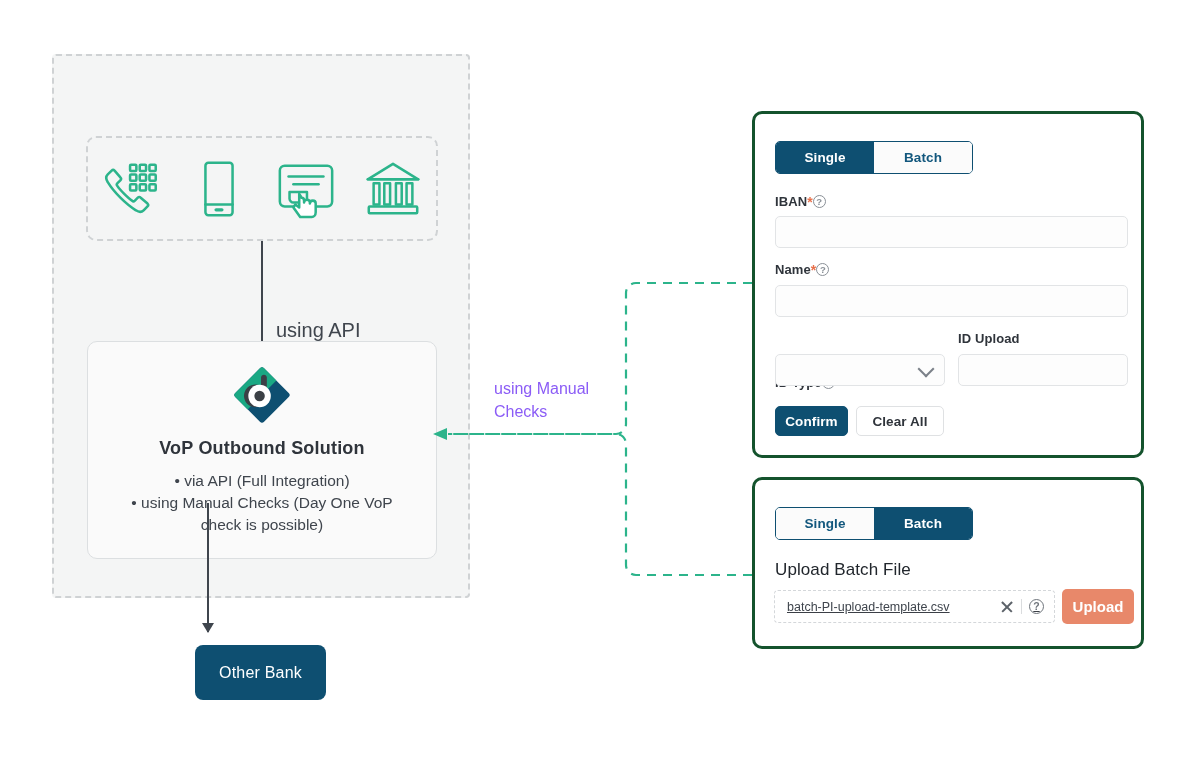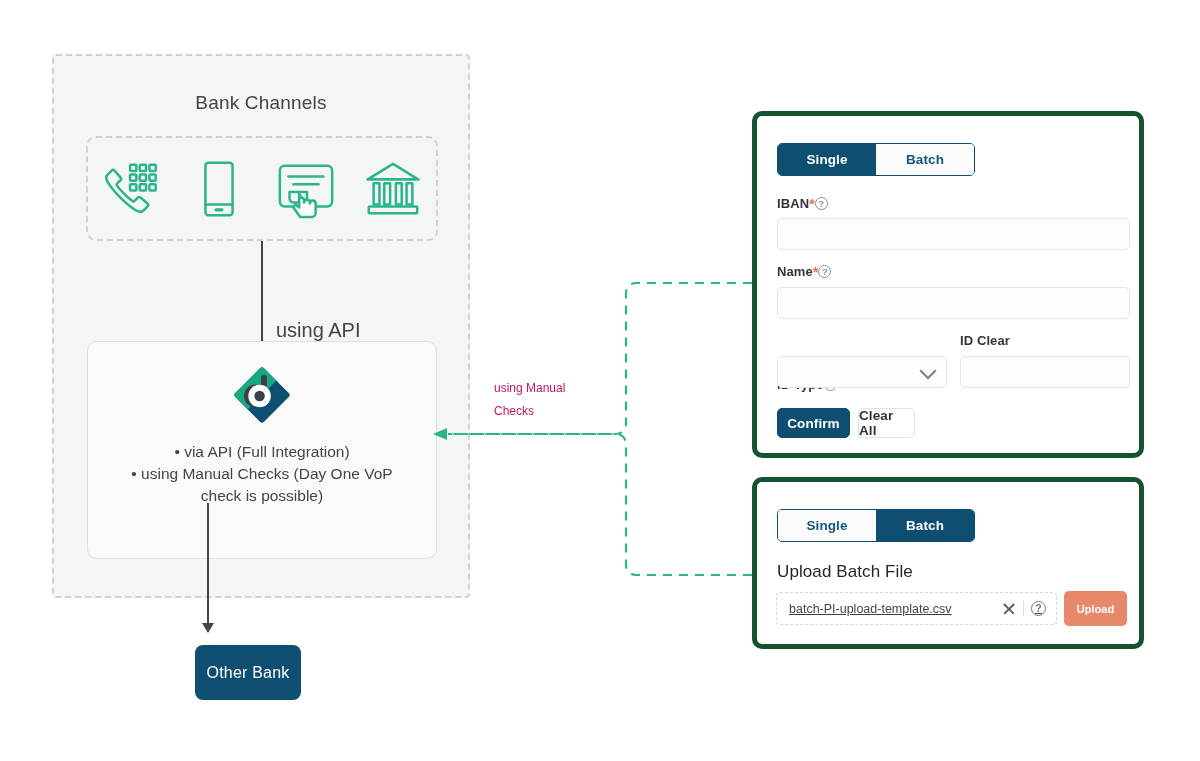--- a/index.html
+++ b/index.html
@@ -135,49 +135,49 @@
     width: 0; height: 0;
     border-left: 6px solid transparent;
     border-right: 6px solid transparent;
     border-top: 10px solid #3f454d;
   }
 
   .other-bank {
     position: absolute;
     left: 195px;
     top: 645px;
-    width: 106px;
+    width: 131px;
     height: 55px;
     background: #0e4f71;
     border-radius: 8px;
     color: #ffffff;
     font-size: 16px;
     display: flex;
     align-items: center;
     justify-content: center;
     letter-spacing: .2px;
   }
 
   
   .connector { position: absolute; left: 0; top: 0; width: 1200px; height: 761px; pointer-events: none; }
   .manual-label {
     position: absolute;
     left: 494px;
     top: 377px;
-    font-size: 12px;
+    font-size: 16px;
     line-height: 23px;
-    color: #be185d;
+    color: #8b5cf6;
     white-space: pre-line;
   }
 
   
   .panel {
     position: absolute;
     background: #ffffff;
-    border: 5px solid #14532d;
+    border: 3px solid #14532d;
     border-radius: 10px;
     box-sizing: border-box;
   }
   .panel-single { left: 752px; top: 111px; width: 392px; height: 347px; }
   .panel-batch  { left: 752px; top: 477px; width: 392px; height: 172px; }
 
   .seg {
     position: absolute;
     left: 20px;
     top: 27px;
@@ -312,39 +312,38 @@
     line-height: 13.5px;
     text-align: center;
     font-weight: bold;
     box-sizing: border-box;
     margin-right: 10px;
   }
   .btn-upload {
     position: absolute;
     left: 307px;
     top: 109px;
-    width: 63px;
+    width: 72px;
     height: 35px;
     background: #e8886a;
     border-radius: 5px;
     color: #ffffff;
-    font-size: 11px;
+    font-size: 15px;
     font-weight: bold;
     display: flex;
     align-items: center;
     justify-content: center;
   }
 </style>
 </head>
 <body>
 
 <div id="stage">
 
   <div class="outer-group">
-    <div class="group-title">Bank Channels</div>
 
     <div class="channels-box">
 
       <span>
         <svg class="chan-icon" viewBox="0 0 64 64" fill="none" stroke="#2cb48b" stroke-width="2.6" stroke-linecap="round" stroke-linejoin="round">
           <path d="M7 17c-2 2-2 5 0 8 3 5 8 11 13 16s11 10 16 13c3 2 6 2 8 0l4-4c1-1 1-2 0-3l-7-6c-1-1-2-1-3 0l-3 3c-1 1-2 1-3 0-3-2-6-5-8-7s-5-5-7-8c-1-1-1-2 0-3l3-3c1-1 1-2 0-3l-6-7c-1-1-2-1-3 0z"></path>
           <rect x="30" y="7" width="6.5" height="6.5" rx="1"></rect>
           <rect x="40" y="7" width="6.5" height="6.5" rx="1"></rect>
           <rect x="50" y="7" width="6.5" height="6.5" rx="1"></rect>
           <rect x="30" y="17" width="6.5" height="6.5" rx="1"></rect>
@@ -397,20 +396,21 @@
         <svg width="62" height="62" viewBox="0 0 64 64">
           <g transform="rotate(45 32 32)">
             <rect x="11" y="11" width="42" height="42" rx="3" fill="#0e4f71"></rect>
             <path d="M11 14a3 3 0 0 1 3-3h18v42H14a3 3 0 0 1-3-3z" fill="#1aa883"></path>
           </g>
           <path d="M34 11c-1.6 0-3 1.3-3 3v8.6a11.8 11.8 0 1 0 6 10.2V14c0-1.7-1.4-3-3-3z" fill="#3b4046"></path>
           <circle cx="29.5" cy="33" r="11.6" fill="#ffffff"></circle>
           <circle cx="29.5" cy="33" r="5.4" fill="#3b4046"></circle>
         </svg>
       </div>
+      <div class="vop-title">VoP Outbound Solution</div>
       <div class="vop-bullets">
         <span class="b">• via API (Full Integration)</span>
         <span class="b">• using Manual Checks (Day One VoP</span>
         <span class="b">check is possible)</span>
       </div>
     </div>
   </div>
 
   <div class="arrow-v2"></div>
   <div class="other-bank">
@@ -448,26 +448,26 @@
 
     <div class="field-label" style="left:20px; top:217px;margin-top:44px;">
       <span>ID Type</span>
       <span class="qm">?</span>
     </div>
     <div class="tbox" style="left:20px; top:240px; width:170px;">
       <span class="sel-chevron"></span>
     </div>
 
     <div class="field-label" style="left:203px; top:217px;">
-      <span>ID Clear</span>
+      <span>ID Upload</span>
     </div>
     <div class="tbox" style="left:203px; top:240px; width:170px;"></div>
 
     <div class="btn btn-primary" style="left:20px; top:292px; width:73px;">Confirm</div>
-    <div class="btn btn-ghost" style="left:101px; top:292px; width:57px;">Clear All</div>
+    <div class="btn btn-ghost" style="left:101px; top:292px; width:88px;">Clear All</div>
   </div>
 
   <div class="panel panel-batch">
 
     <div class="seg">
       <div class="seg-btn off">Single</div>
       <div class="seg-btn on">Batch</div>
     </div>
 
     <div class="batch-heading">Upload Batch File</div>

